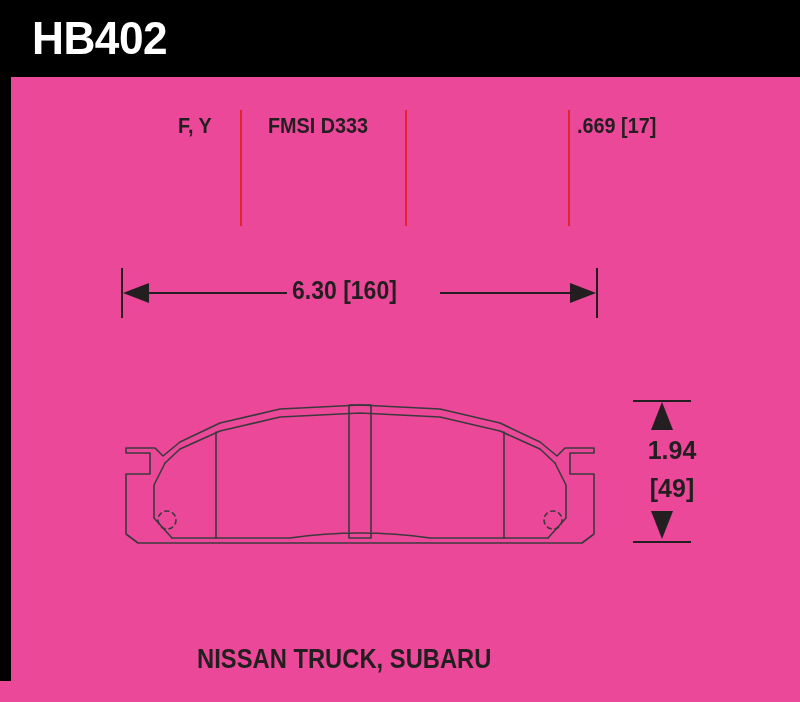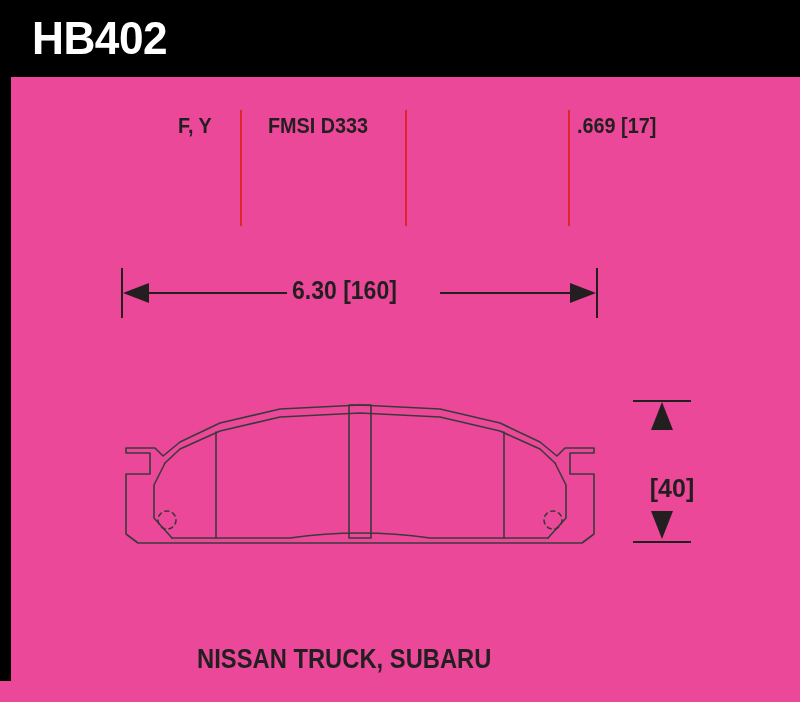--- a/index.html
+++ b/index.html
@@ -200,21 +200,22 @@
   <div class="arrow-left"></div>
   <div class="arrow-right"></div>
   <div class="dim-w-line seg-l"></div>
   <div class="dim-w-line seg-r"></div>
   <div class="dim-w-label">6.30 [160]</div>
 
   <div class="dim-h-tick top"></div>
   <div class="dim-h-tick bottom"></div>
   <div class="arrow-up"></div>
   <div class="arrow-down"></div>
-  <div class="dim-h-label mm">[40]</div>
+  <div class="dim-h-label inch">1.94</div>
+  <div class="dim-h-label mm">[49]</div>
 
   <svg class="pad-svg" viewBox="0 0 500 170">
     <g fill="none" stroke="#3a3a3c" stroke-width="1.6" stroke-linejoin="round" stroke-linecap="round">
 
       <path d="
         M 16 58
         L 16 63
         L 40 63
         L 40 84
         L 16 84

